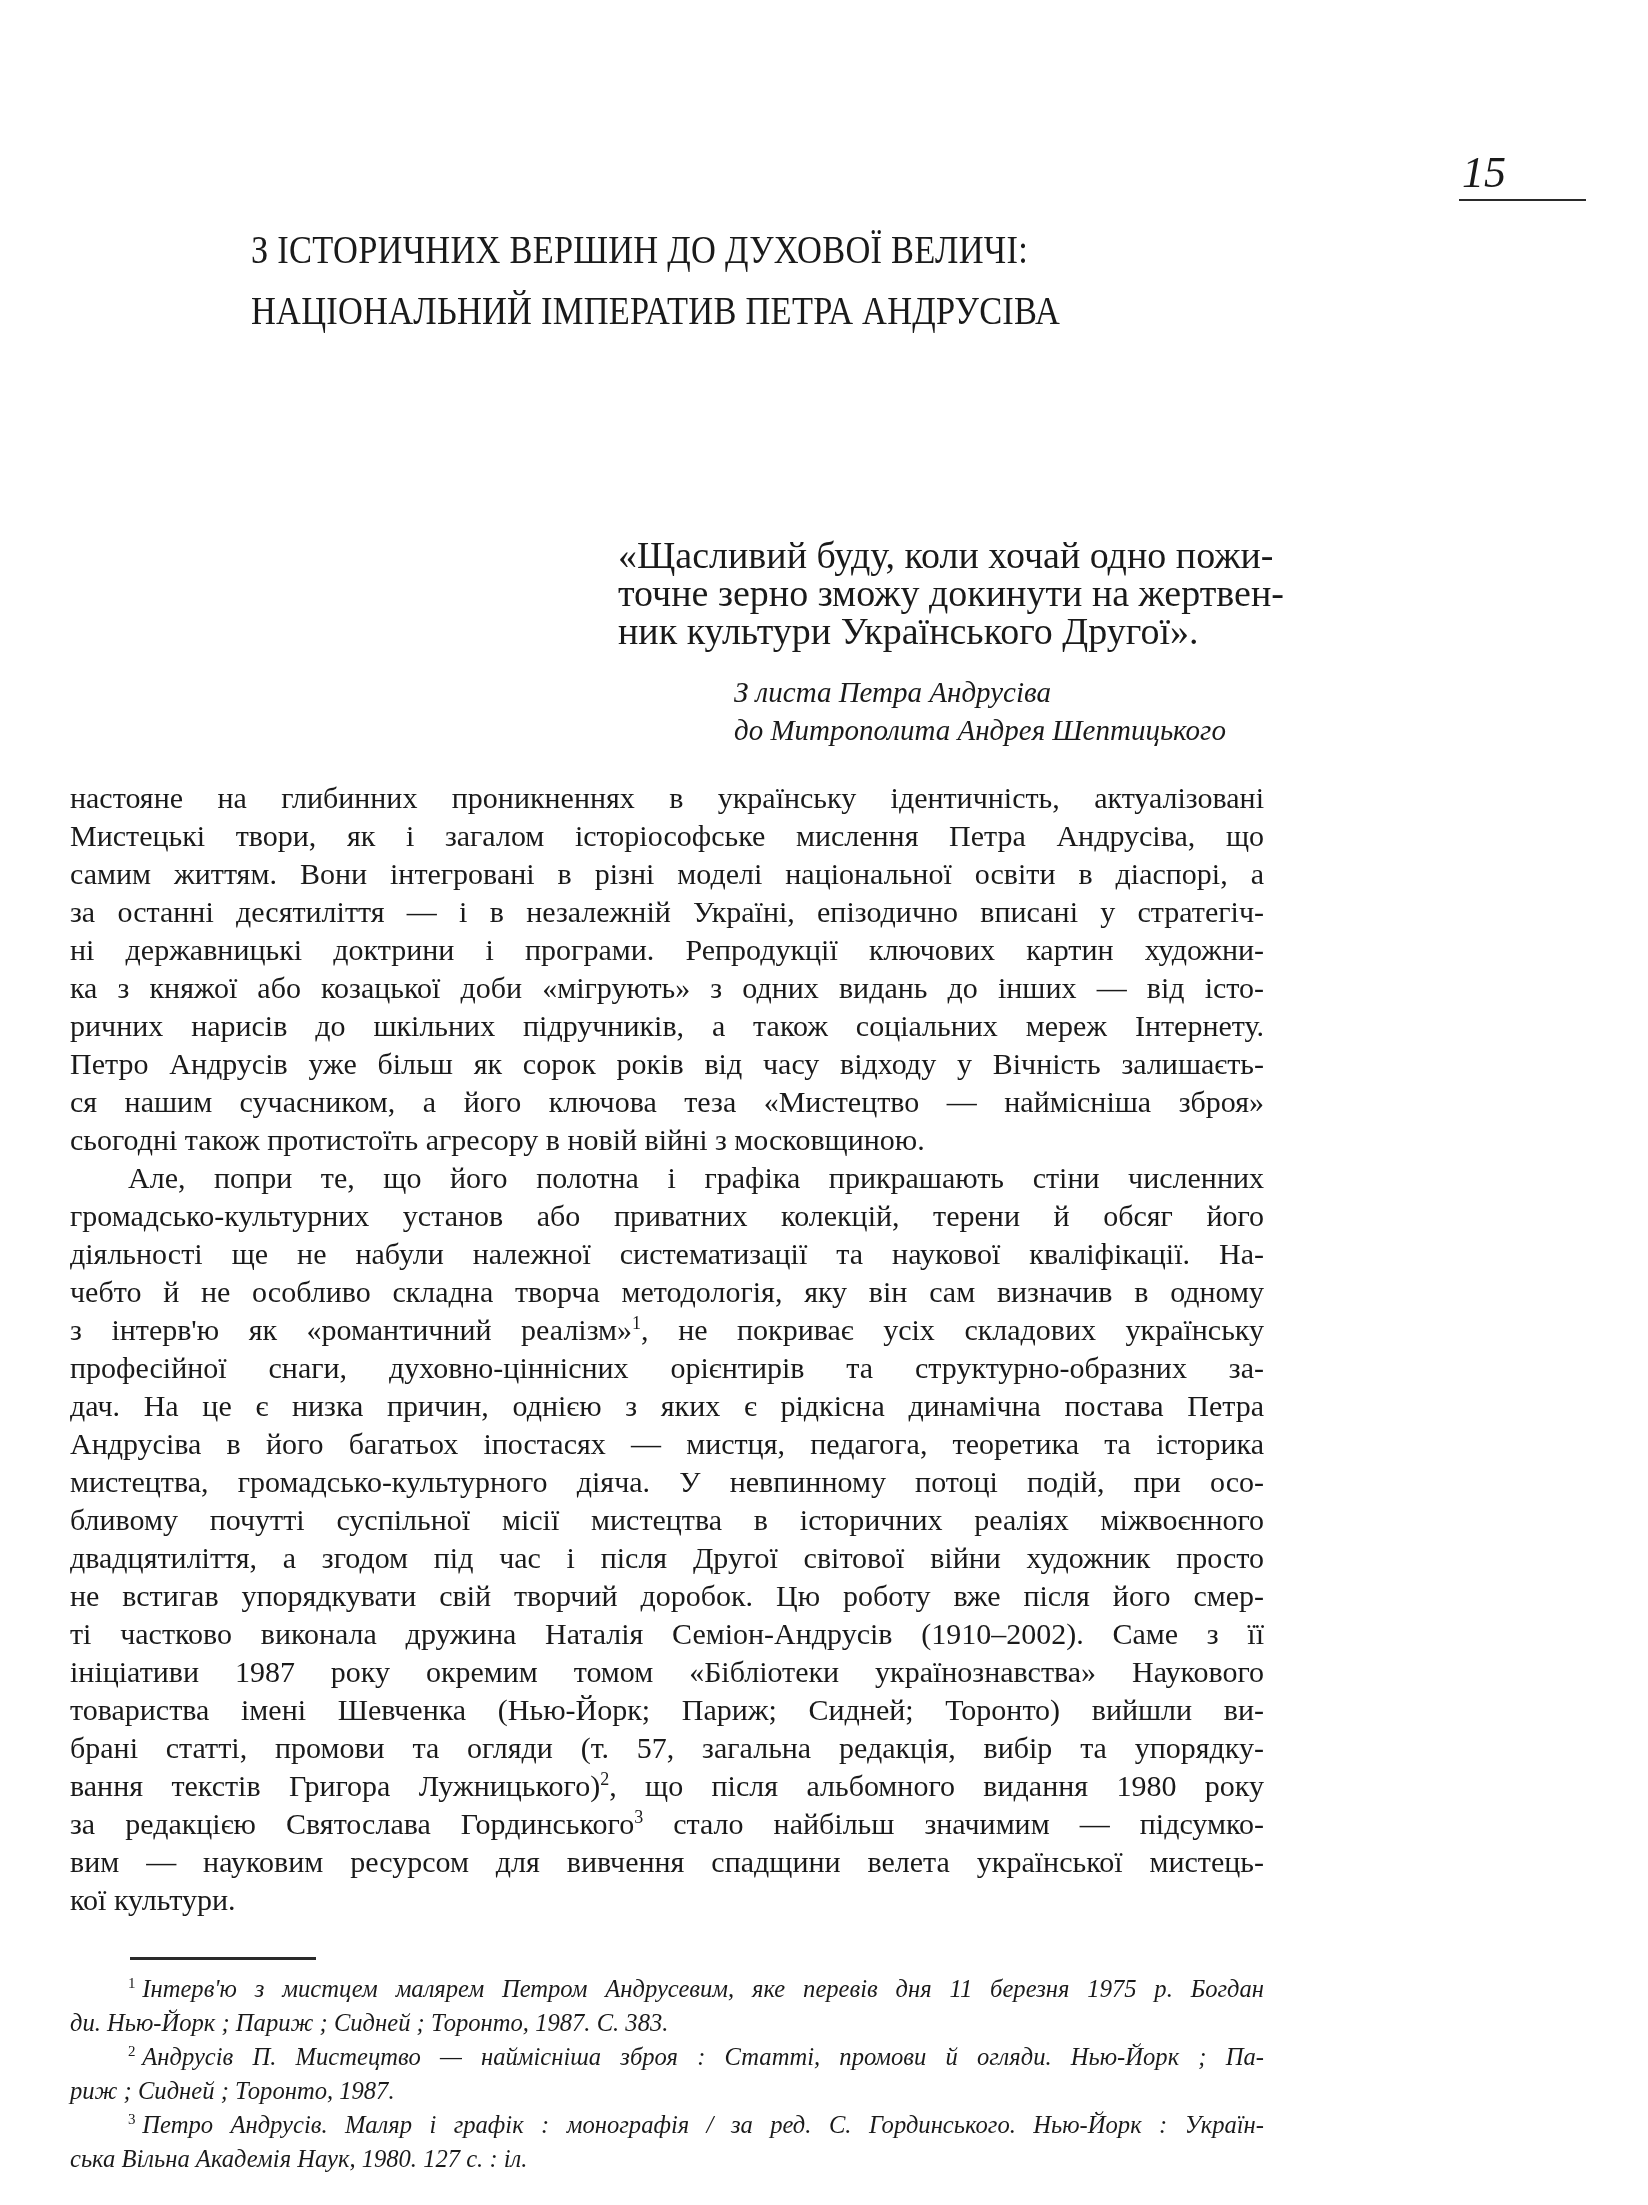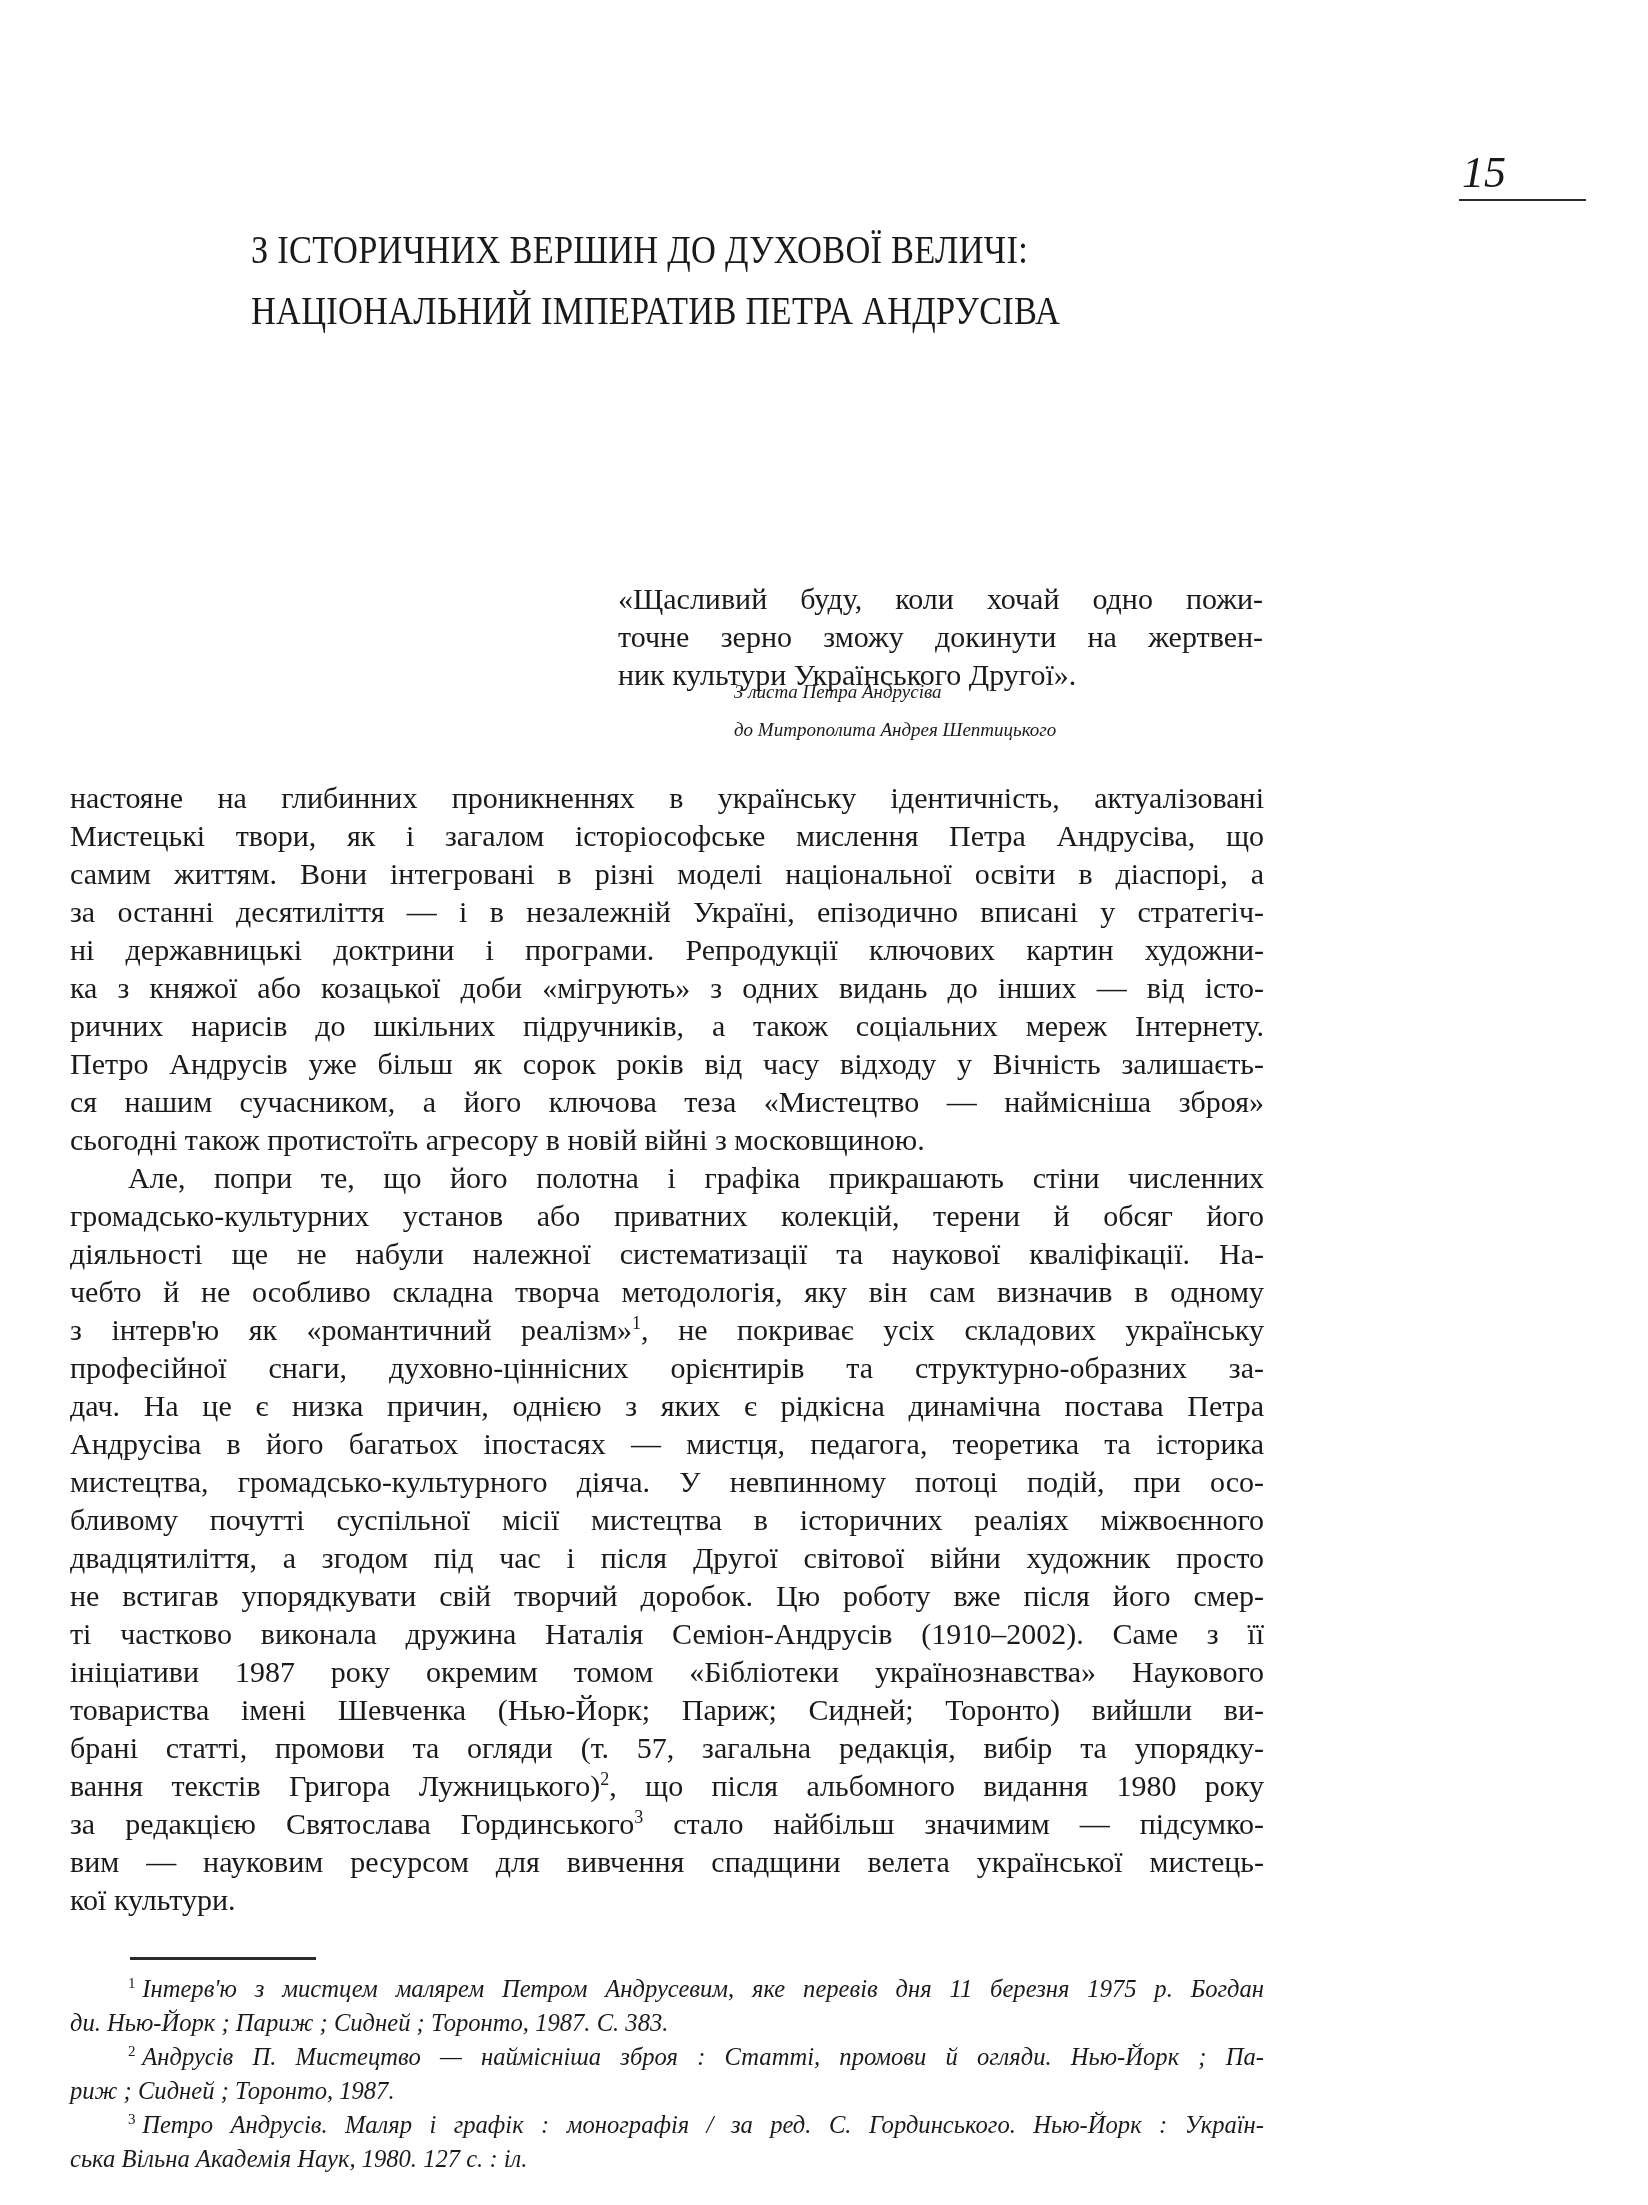--- a/index.html
+++ b/index.html
@@ -18,27 +18,27 @@
     .title {
       position: absolute; left: 251px; top: 219px; width: 1024px;
       font-size: 40px; line-height: 61px; letter-spacing: 0.3px;
       text-transform: uppercase; font-weight: normal;
       transform: scaleX(0.86); transform-origin: left top;
       margin: 0;
     }
     .title span { display: block; white-space: nowrap; }
     .epigraph {
       position: absolute; left: 618px; top: 536px; width: 645px;
-      font-size: 30px; line-height: 38px; text-align: justify; margin-top: 44px;
+      font-size: 38px; line-height: 38px; text-align: justify;
     }
     .epigraph-line { display: block; white-space: nowrap; text-align-last: justify; }
     .epigraph-line.last { text-align-last: left; }
     .attribution {
       position: absolute; left: 734px; top: 673px;
-      font-size: 19px; line-height: 38px; font-style: italic;
+      font-size: 29px; line-height: 38px; font-style: italic;
     }
     .attribution span { display: block; white-space: nowrap; }
     .body-text {
       position: absolute; left: 70px; top: 779px; width: 1194px;
       font-size: 30px; line-height: 38px;
     }
     .line {
       display: block; white-space: nowrap; text-align: justify; text-align-last: justify;
       overflow: visible;
     }

